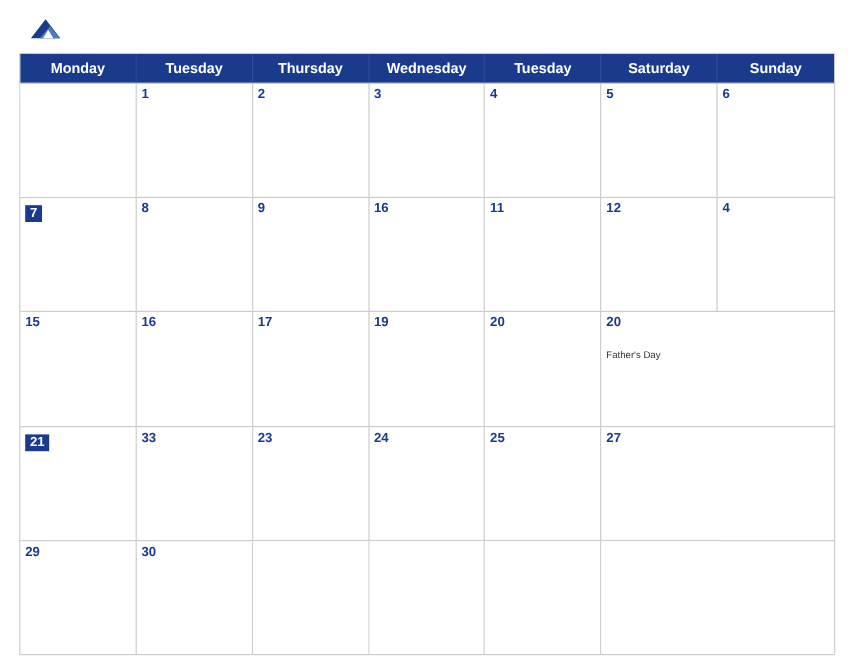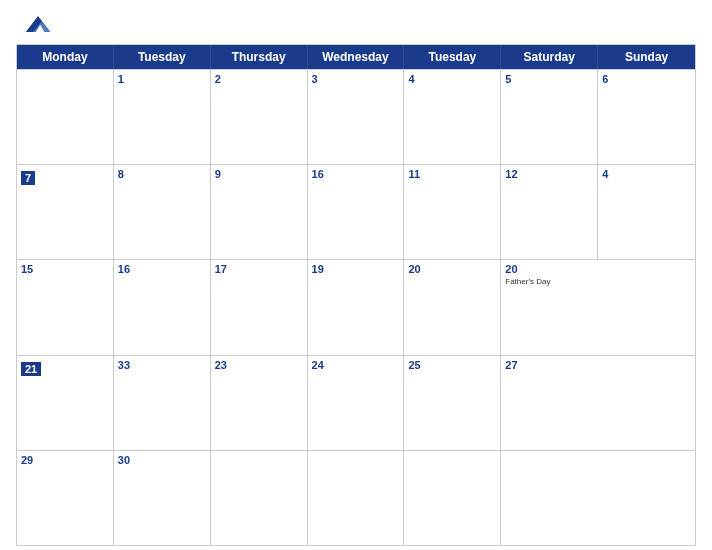--- a/index.html
+++ b/index.html
@@ -102,21 +102,21 @@
     }
     .day-cell.monday-col .day-number {
       background: #1a3a8c;
       color: #fff;
       display: inline-block;
       padding: 1px 4px;
     }
     .event-label {
       font-size: 8px;
       color: #333;
-      margin-top: 2px;
+      margin-top: 16px;
       line-height: 1.2;
     }
     .empty-cell {
       background: #fff;
     }
   </style>
 </head>
 <body>
 
 <div class="page">

